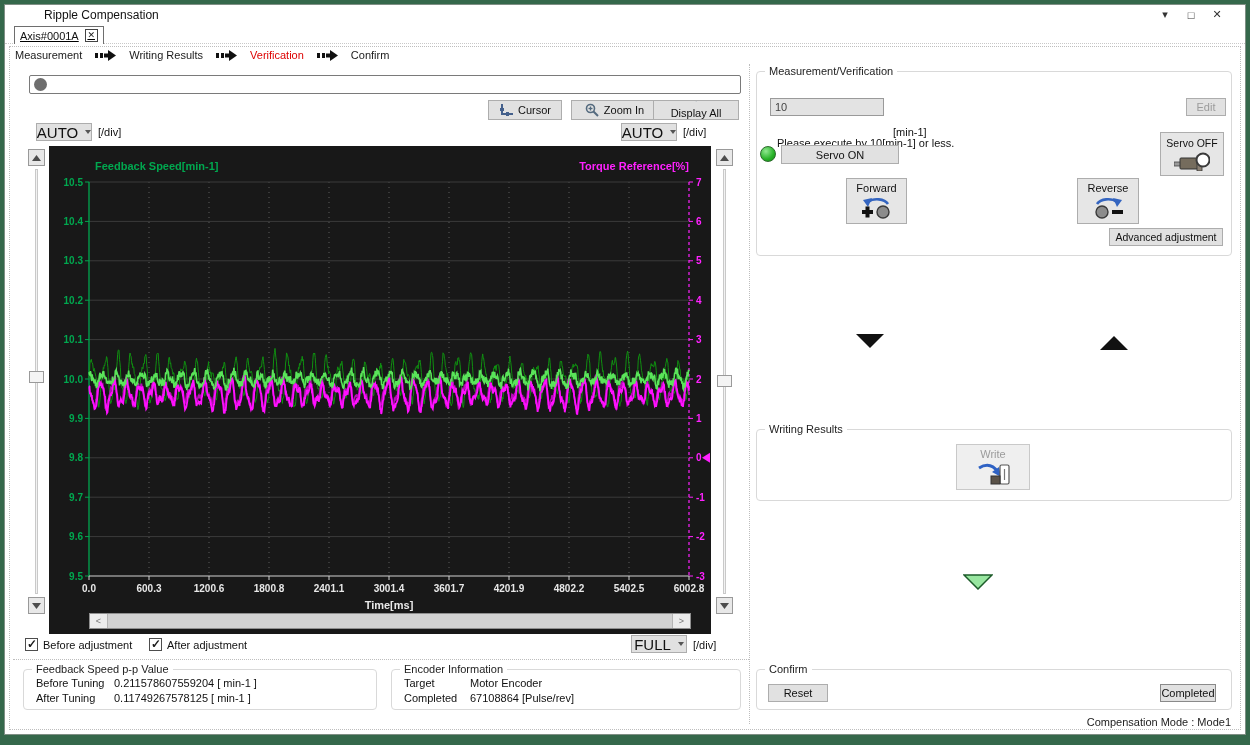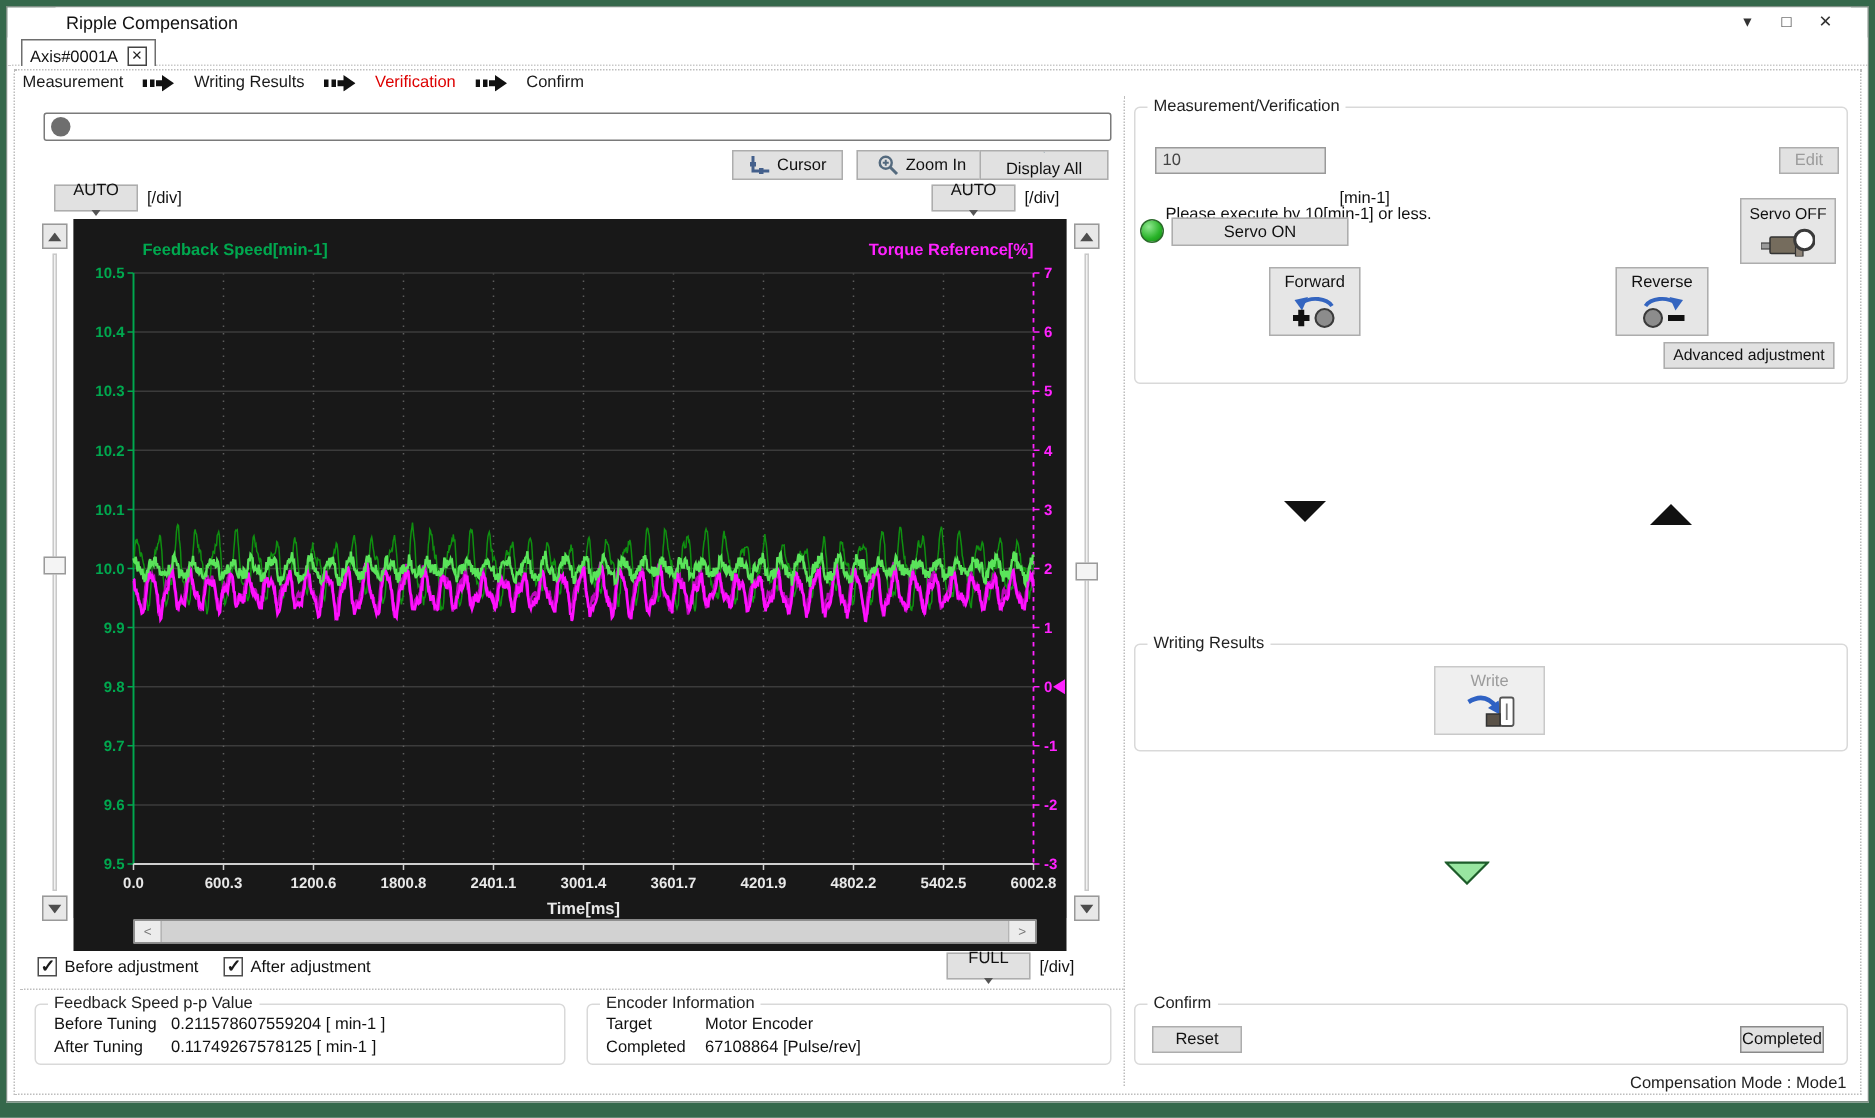--- a/index.html
+++ b/index.html
@@ -4,40 +4,40 @@
 <style>
   * { box-sizing: border-box; margin: 0; padding: 0; }
   body { font-family: "Liberation Sans", sans-serif; background:#2f5d44; }
   .screen { position:relative; width:1250px; height:745px; background:#35684b; overflow:hidden; }
   .window { position:absolute; left:4px; top:4px; width:1242px; height:731px; background:#ffffff; border:1px solid #7f8f85; }
   .titlebar { position:absolute; left:0; top:0; right:11px; height:20px; background:#ffffff;margin-left:32px; }
   .titlebar .title { position:absolute; left:7px; top:3px; font-size:12px; color:#111; }
   .wctrl { position:absolute; top:1px; right:6px; display:flex; gap:4px; }
   .wctrl span { width:22px; height:17px; display:flex; align-items:center; justify-content:center; font-size:11px; color:#333; cursor:default; }
   .tabstrip { position:absolute; left:0; top:20px; right:0; height:19px; background:#fff; border-bottom:1px dotted #c9c9c9;}
-  .tab { position:absolute; left:9px; top:1px; height:18px; display:flex; align-items:flex-end; gap:6px; padding:0 5px; border:1px solid #6e6e6e; border-bottom:none; background:#fff; }
+  .tab { position:absolute; left:9px; top:1px; height:18px; display:flex; align-items:center; gap:6px; padding:0 5px; border:1px solid #6e6e6e; border-bottom:none; background:#fff;text-decoration:underline; }
   .tab .tlabel { font-size:11px; color:#111; }
   .tab .tclose { width:13px; height:13px; border:1px solid #444; display:flex; align-items:center; justify-content:center; font-size:9px; line-height:9px; color:#222; background:#fff; }
   .client { position:absolute; left:0; top:39px; right:0; bottom:0; background:#fff; }
   .client-outline { position:absolute; left:4px; top:2px; right:4px; bottom:4px; border:1px dotted #bdbdbd; pointer-events:none; }
   .vsep { position:absolute; left:744px; top:20px; bottom:10px; width:0; border-left:1px dotted #bdbdbd; pointer-events:none;}
   .hsep { position:absolute; left:8px; top:615px; width:736px; height:0; border-top:1px dotted #bdbdbd; pointer-events:none;}
 
   .steps { position:absolute; left:10px; top:5px; display:flex; align-items:flex-end; gap:13px; font-size:11px; color:#1a1a1a; }
   .step-arrow svg { display:block; }
   .step.active { color:#dd0000; }
 
   .posbar { position:absolute; left:24px; top:31px; width:712px; height:19px; background:#fff; border:1px solid #7a7a7a; border-radius:2px; }
   .posbar .dot { position:absolute; left:4px; top:2px; width:13px; height:13px; border-radius:50%; background:#6e6e6e; }
 
   .btn { display:flex; align-items:center; justify-content:center; gap:5px; background:#e1e1e1; border:1px solid #adadad; font-size:11px; color:#111; cursor:pointer; }
   .btn.disabled { color:#9b9b9b; }
   .toolbtn { position:absolute; height:20px; }
 
-  .dd { position:absolute; height:18px; background:#e1e1e1; border:1px solid #adadad; display:flex; align-items:center; justify-content:center; gap:7px; font-size:11px; color:#111; cursor:pointer;flex-direction:column; }
+  .dd { position:absolute; height:18px; background:#e1e1e1; border:1px solid #adadad; display:flex; align-items:center; justify-content:center; gap:7px; font-size:15px; color:#111; cursor:pointer; }
   .dd .chev { width:0; height:0; border-left:3.5px solid transparent; border-right:3.5px solid transparent; border-top:4px solid #555; }
   .divlabel { position:absolute; font-size:11px; color:#111; }
 
   .chartpanel { position:absolute; left:44px; top:102px; width:662px; height:488px; background:#181818; }
   .hscroll { position:absolute; left:40px; top:467px; width:602px; height:16px; border:1px solid #8f8f8f; background:#e8e8e8; display:flex; }
   .hscroll .hbtn { width:17px; display:flex; align-items:center; justify-content:center; font-size:9px; color:#777; background:#ececec; cursor:pointer; }
   .hscroll .hthumb { flex:1; background:#d2d2d2; border-left:1px solid #b5b5b5; border-right:1px solid #b5b5b5; cursor:pointer; }
 
   .vslider { position:absolute; width:17px; top:105px; height:465px; }
   .vslider .sbtn { position:absolute; left:0; width:17px; height:17px; background:#e8e8e8; border:1px solid #999; display:flex; align-items:center; justify-content:center; cursor:pointer; }

